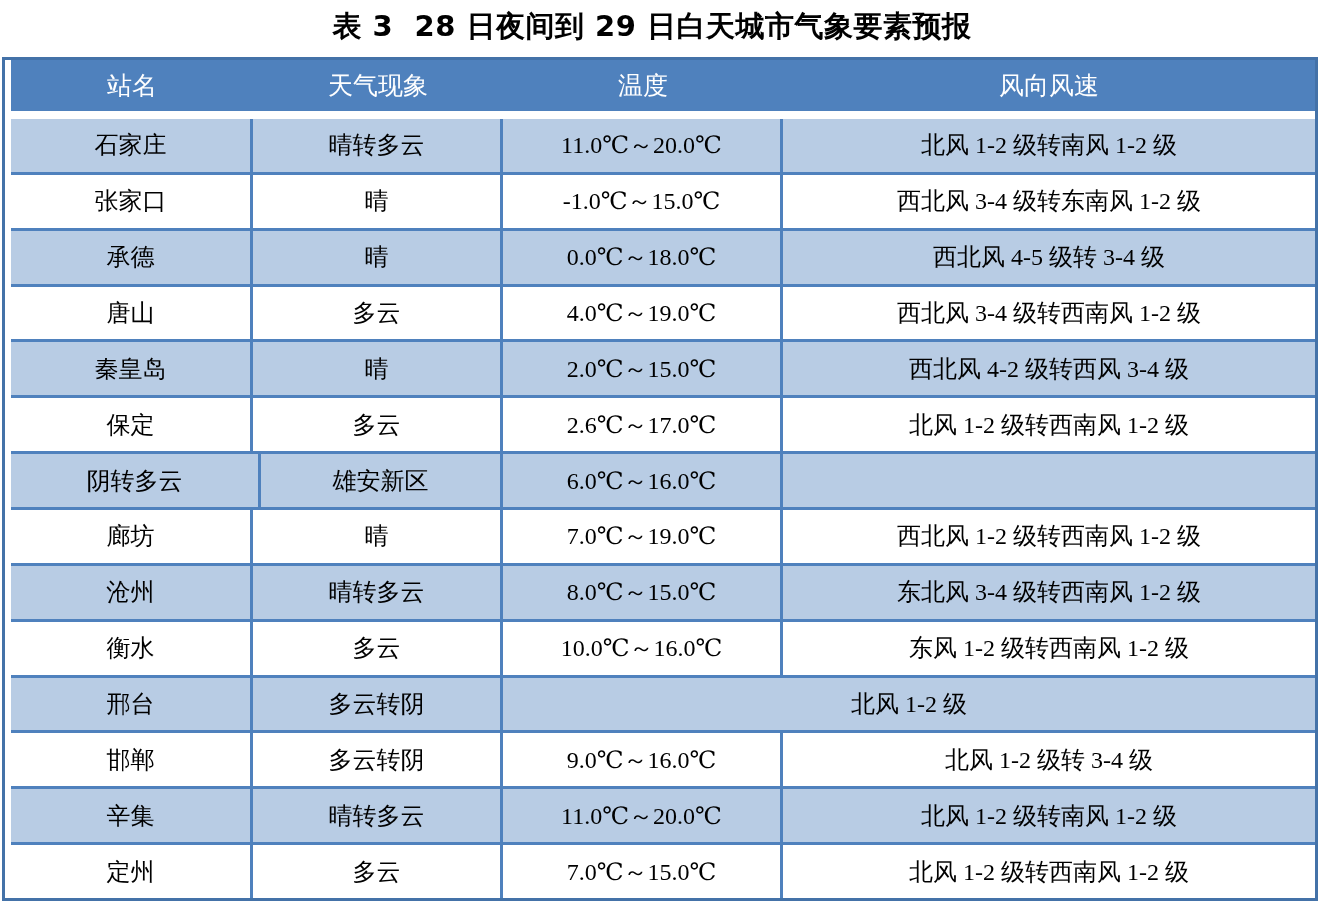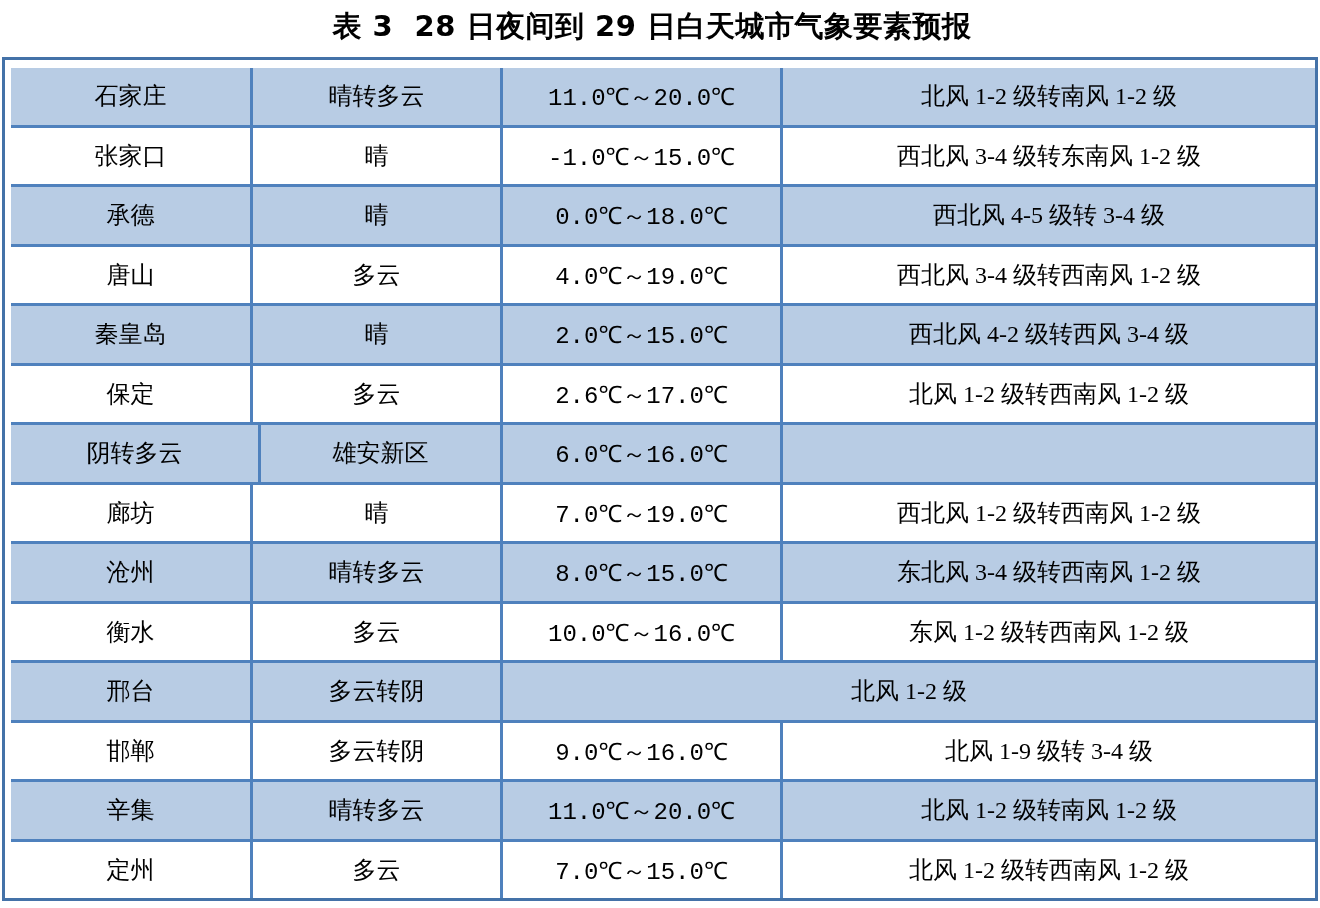--- a/index.html
+++ b/index.html
@@ -72,41 +72,46 @@
     align-items: center;
     justify-content: center;
     white-space: nowrap;
   }
   .c0 { width: 242px; }
   .c1 { width: 250px; }
   .c2 { width: 280px; }
   .c3 { flex: 1; }
   .td.c0, .td.c1, .td.c2 {
     border-right: 3px solid var(--border, #4F81BD);
-    font-family: Liberation Mono, monospace;
   }
   .th {
     color: var(--header-text, #ffffff);
     font-size: 25px;
     font-weight: normal;
   }
   .td {
     color: #000000;
     font-size: 24px;
   }
 </style>
 </head>
 <body>
 
 <div class="page">
 
   <div class="doc-title">表 3  28 日夜间到 29 日白天城市气象要素预报</div>
 
   <div class="forecast-table">
 
+    <div class="thead">
+      <div class="th c0">站名</div>
+      <div class="th c1">天气现象</div>
+      <div class="th c2">温度</div>
+      <div class="th c3">风向风速</div>
+    </div>
 
     <div class="head-gap"></div>
 
     <div class="tbody" id="tbody">
         <div class="tr band">
           <div class="td c0">石家庄</div>
           <div class="td c1">晴转多云</div>
           <div class="td c2">11.0℃～20.0℃</div>
           <div class="td c3">北风 1-2 级转南风 1-2 级</div>
         </div>
@@ -165,21 +170,21 @@
         </div>
         <div class="tr band">
           <div class="td c0">邢台</div>
           <div class="td c1">多云转阴</div>
           <div class="td c3">北风 1-2 级</div>
         </div>
         <div class="tr plain">
           <div class="td c0">邯郸</div>
           <div class="td c1">多云转阴</div>
           <div class="td c2">9.0℃～16.0℃</div>
-          <div class="td c3">北风 1-9 级转 3-4 级</div>
+          <div class="td c3">北风 1-2 级转 3-4 级</div>
         </div>
         <div class="tr band">
           <div class="td c0">辛集</div>
           <div class="td c1">晴转多云</div>
           <div class="td c2">11.0℃～20.0℃</div>
           <div class="td c3">北风 1-2 级转南风 1-2 级</div>
         </div>
         <div class="tr plain">
           <div class="td c0">定州</div>
           <div class="td c1">多云</div>

